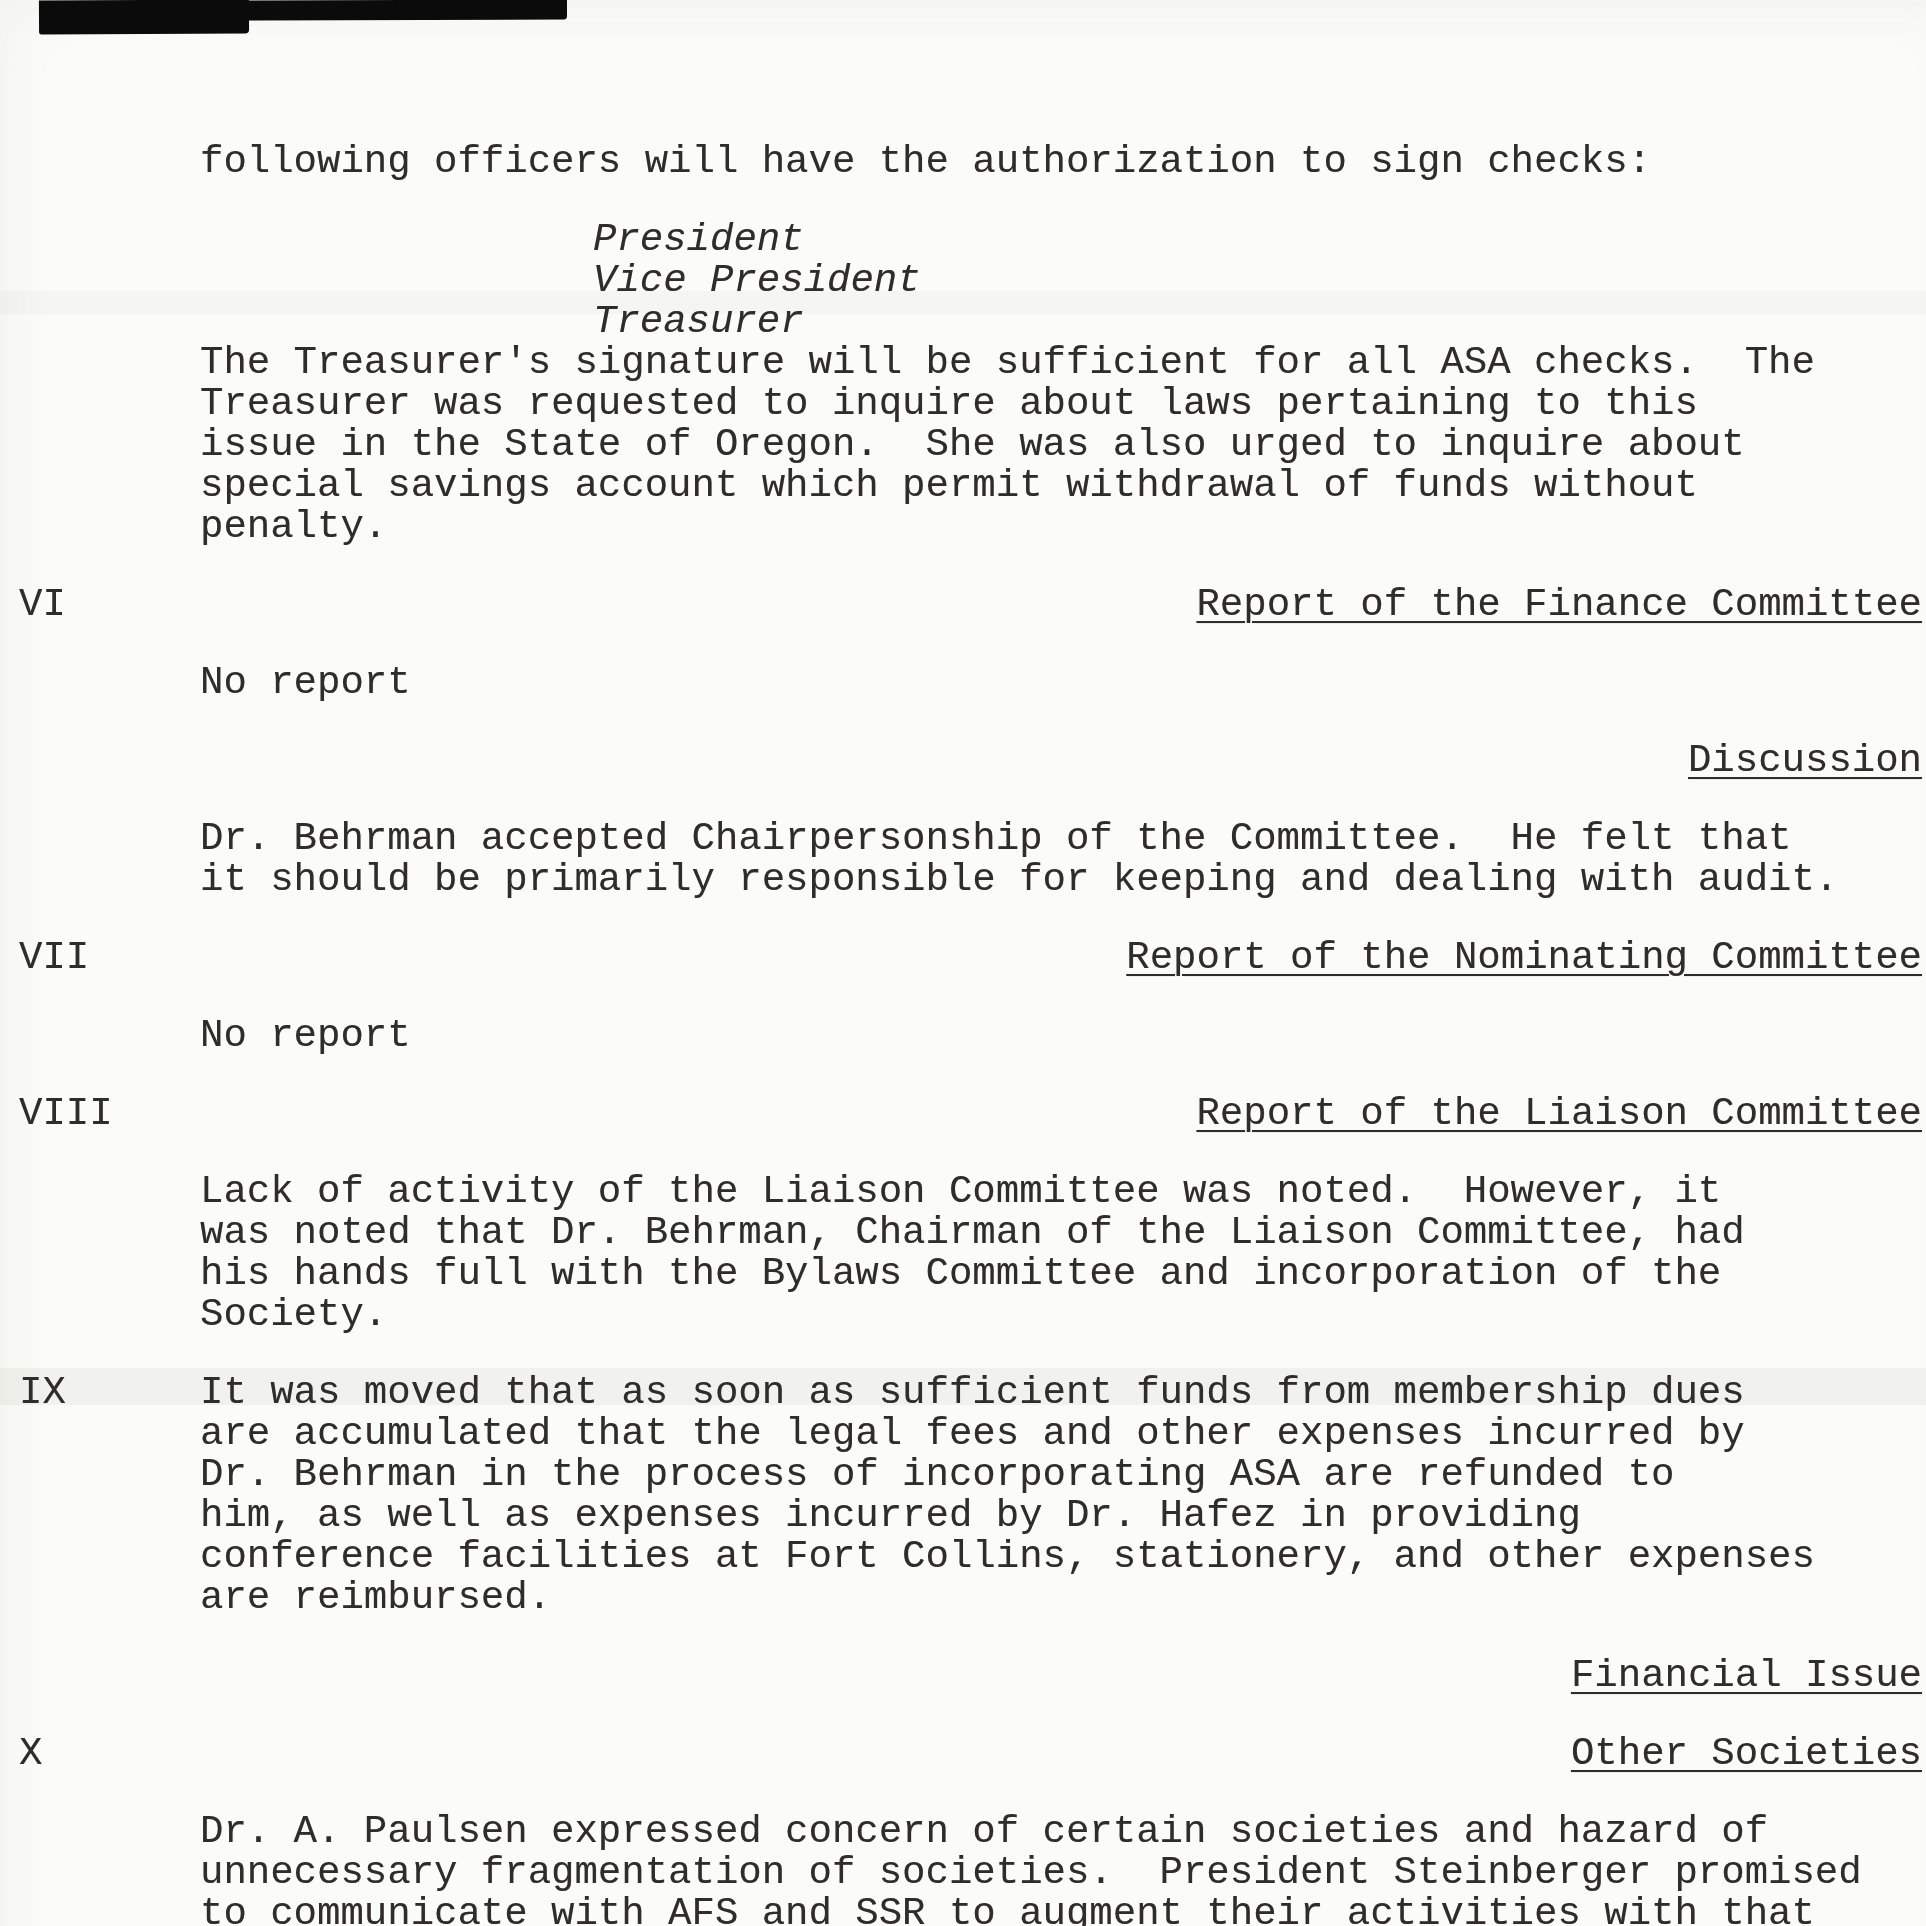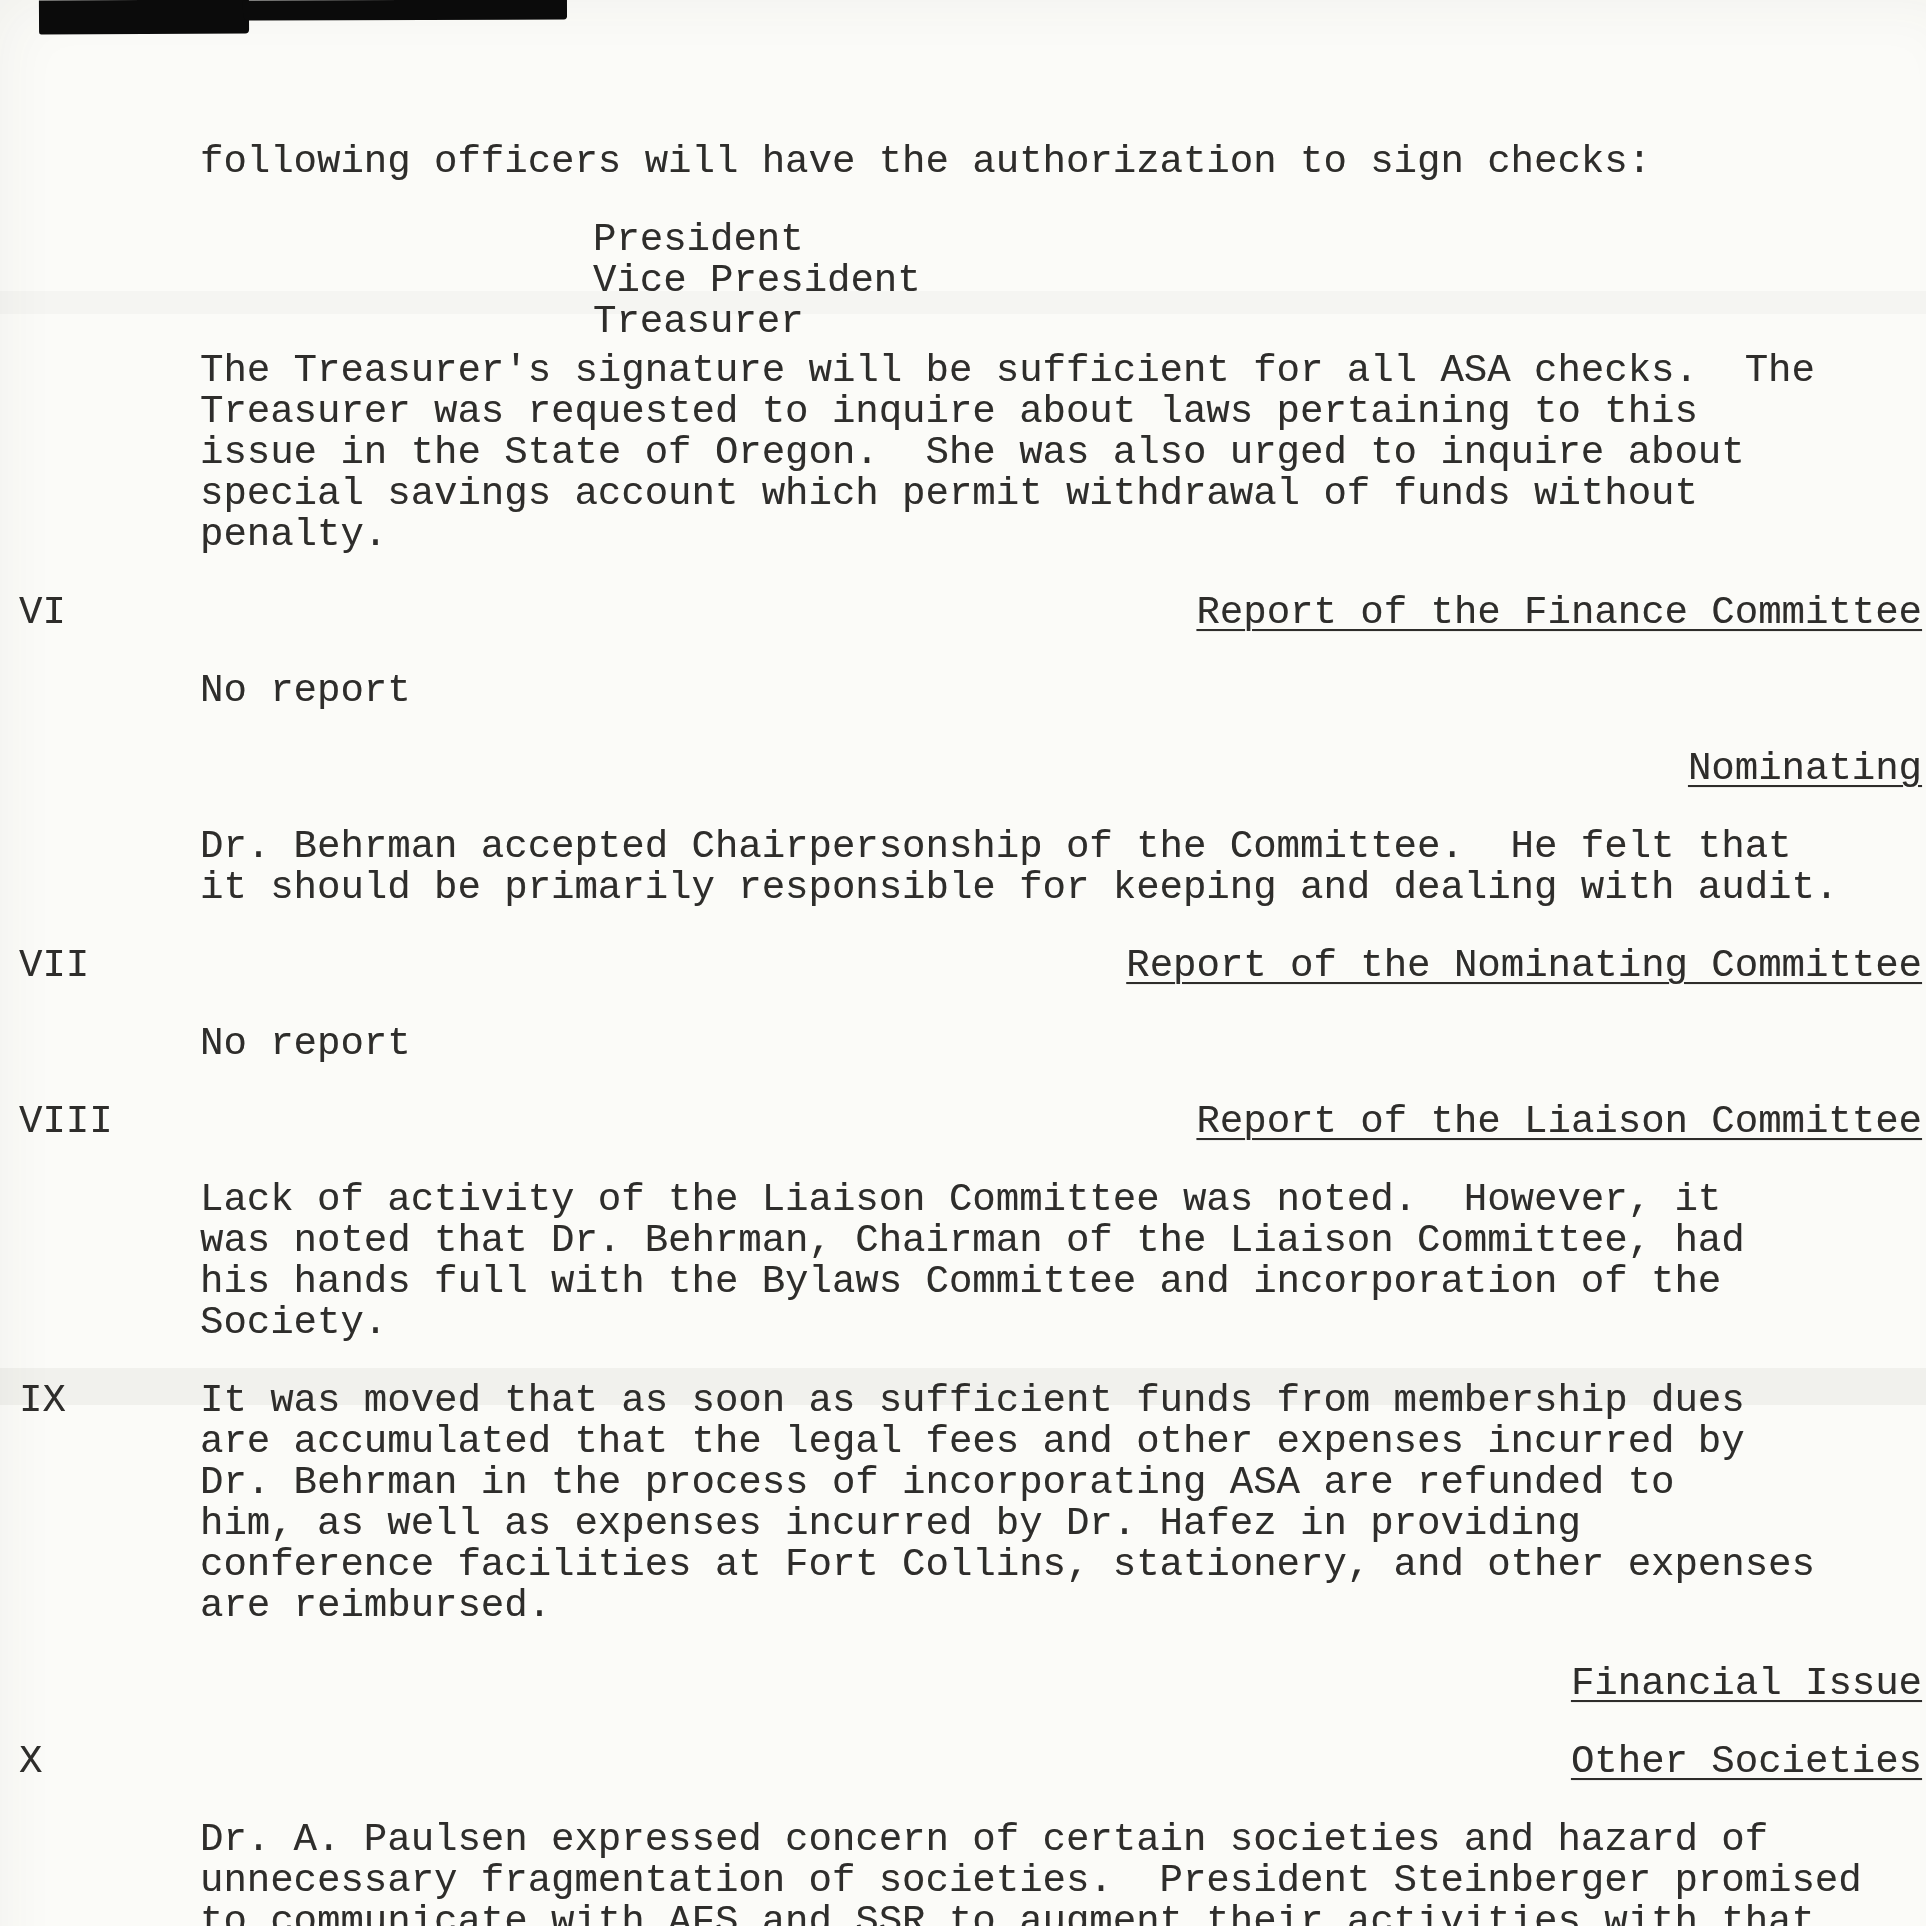--- a/index.html
+++ b/index.html
@@ -53,21 +53,21 @@
     left: 200px; top: 142px;
     width: 1722px;
     font-size: 39px;
     line-height: 41px;
     text-shadow: 0.2px 0.2px 0 rgba(46,45,43,0.35);
   }
   .block {
     white-space: pre-wrap;
     margin: 0 0 37px 0;
   }
-  .block.tight { margin-bottom: 8px; }
+  .block.tight { margin-bottom: 0; font-style: italic; }
   .officers { padding-left: 393px; }
   .doc-section { position: relative; }
   .numeral {
     position: absolute;
     left: -181px; top: 0;
     width: 116px;
     white-space: pre;
   }
   .heading {
     text-decoration: underline;
@@ -96,21 +96,21 @@
   <div class="block">The Treasurer's signature will be sufficient for all ASA checks.  The
 Treasurer was requested to inquire about laws pertaining to this
 issue in the State of Oregon.  She was also urged to inquire about
 special savings account which permit withdrawal of funds without
 penalty.</div>
 
   <div class="doc-section">
     <span class="numeral">VI</span>
     <div class="block heading">Report of the Finance Committee</div>
     <div class="block">No report</div>
-    <div class="block heading">Nominating</div>
+    <div class="block heading">Discussion</div>
     <div class="block">Dr. Behrman accepted Chairpersonship of the Committee.  He felt that
 it should be primarily responsible for keeping and dealing with audit.</div>
   </div>
 
   <div class="doc-section">
     <span class="numeral">VII</span>
     <div class="block heading">Report of the Nominating Committee</div>
     <div class="block">No report</div>
   </div>
 

